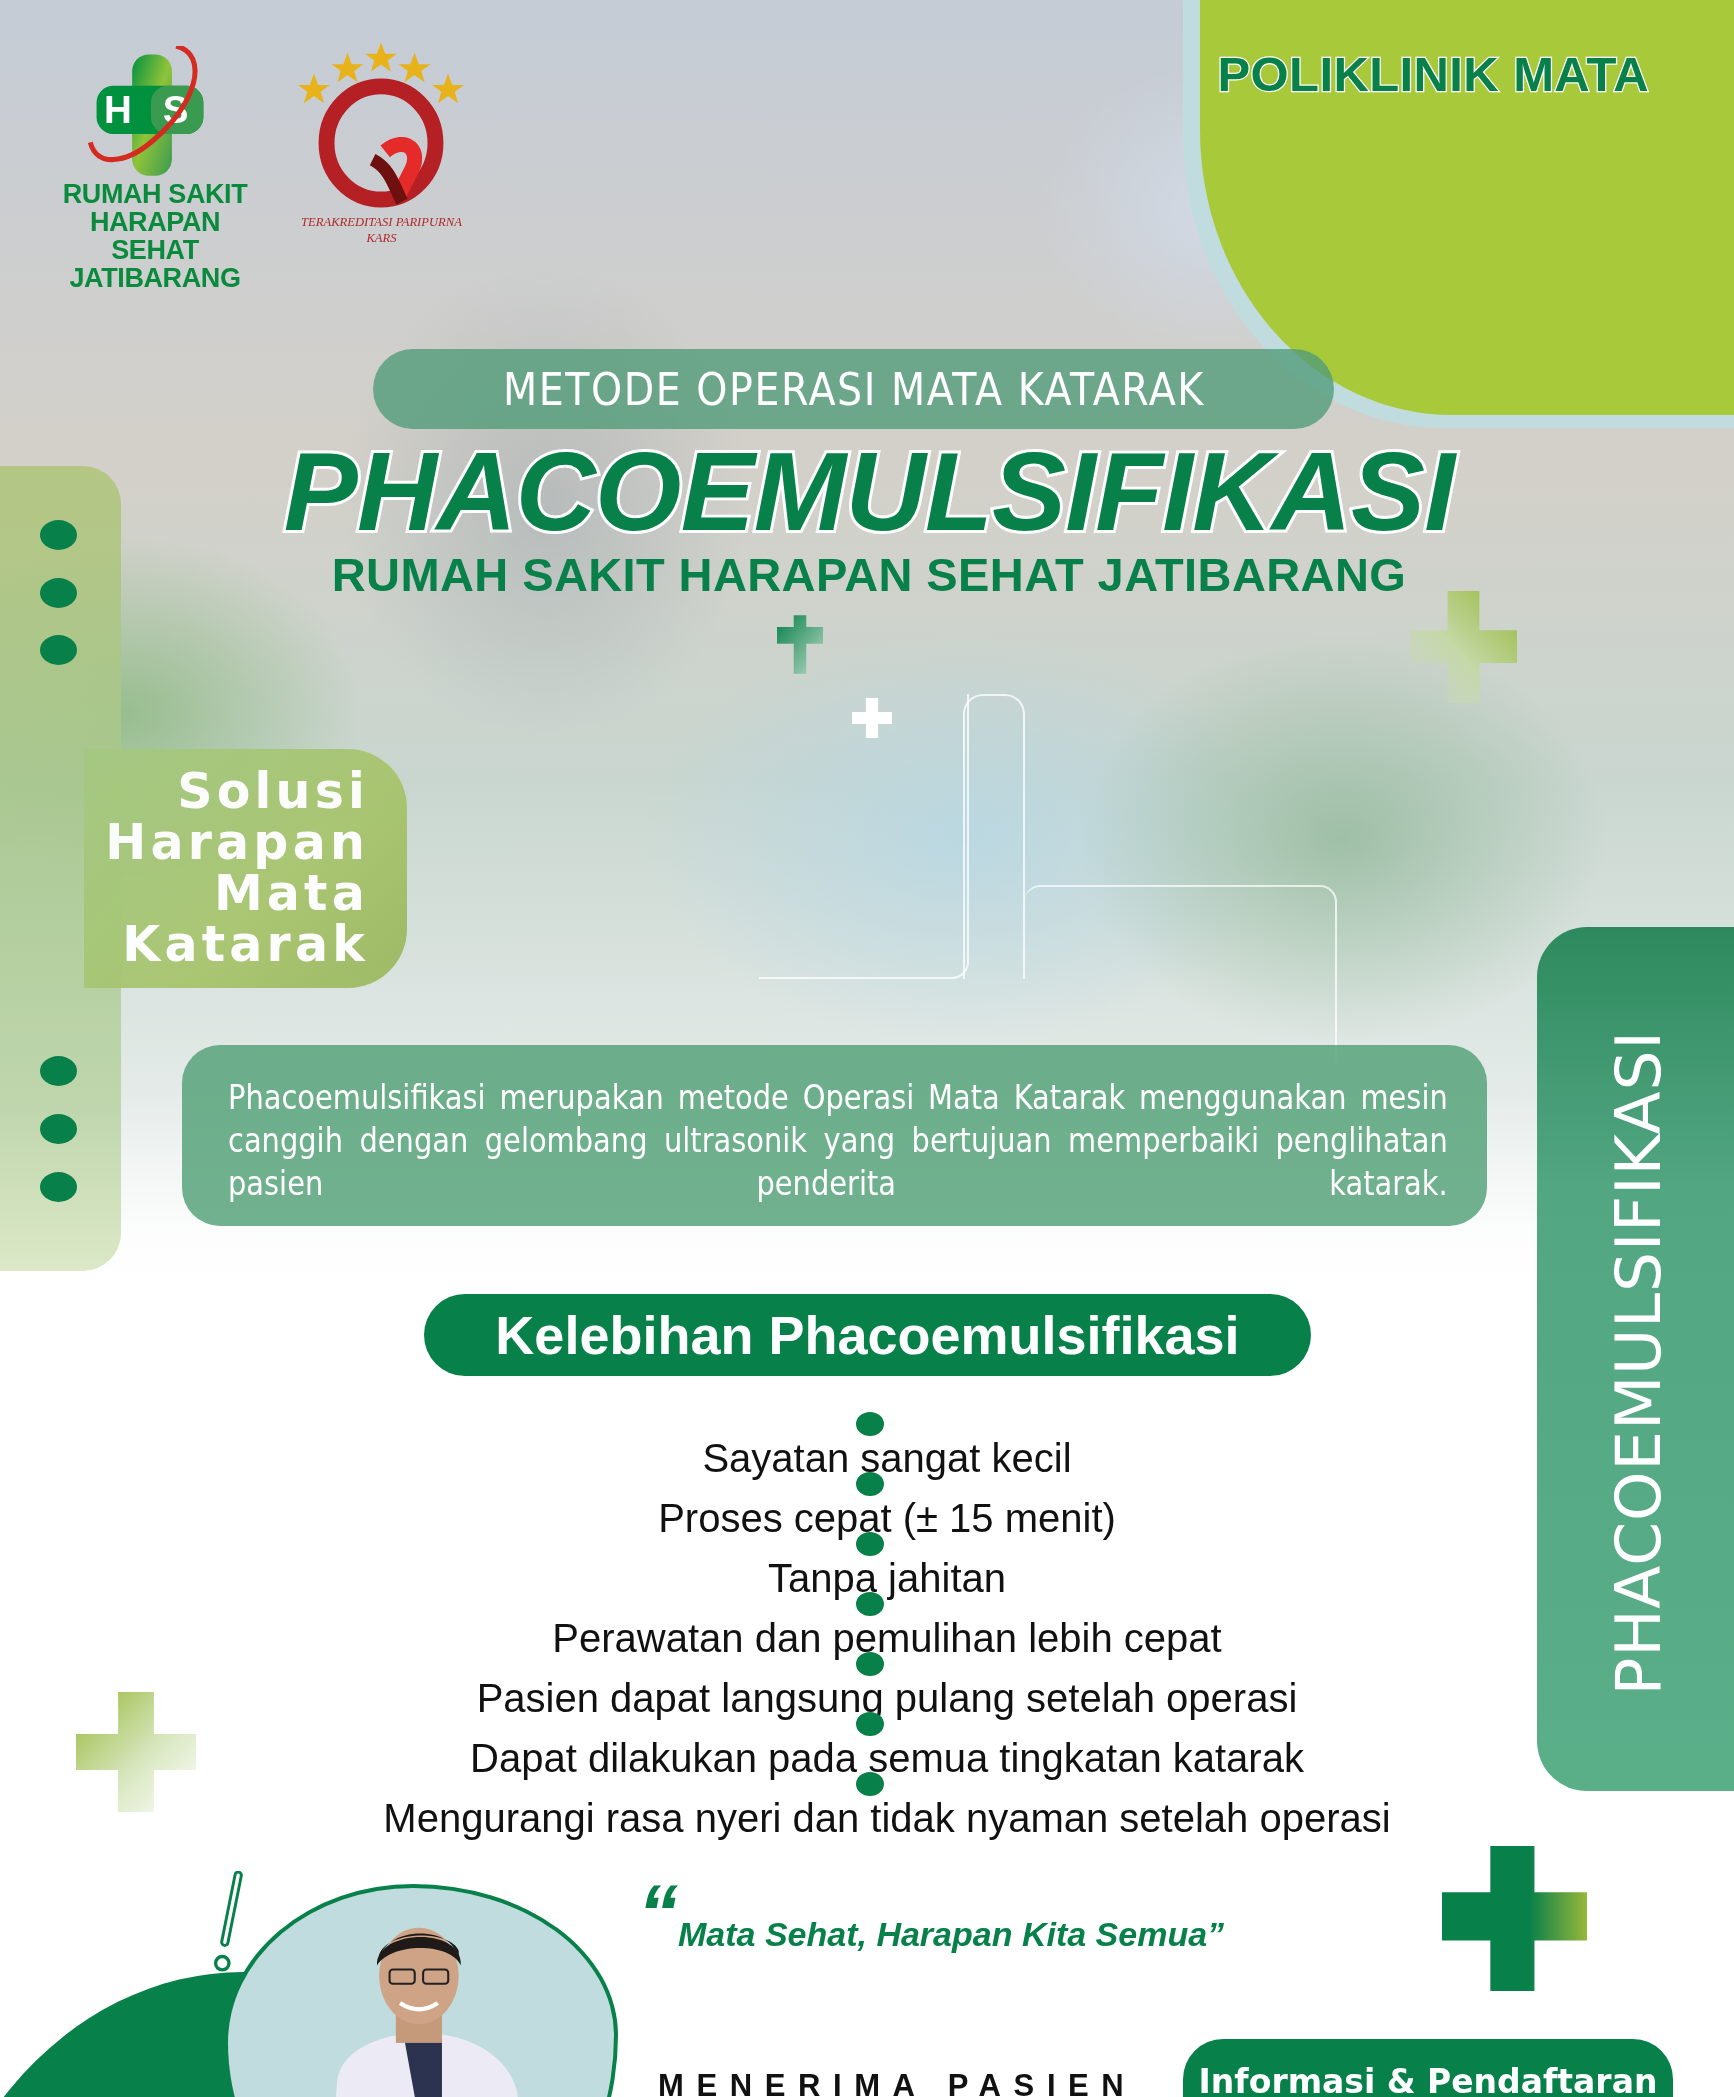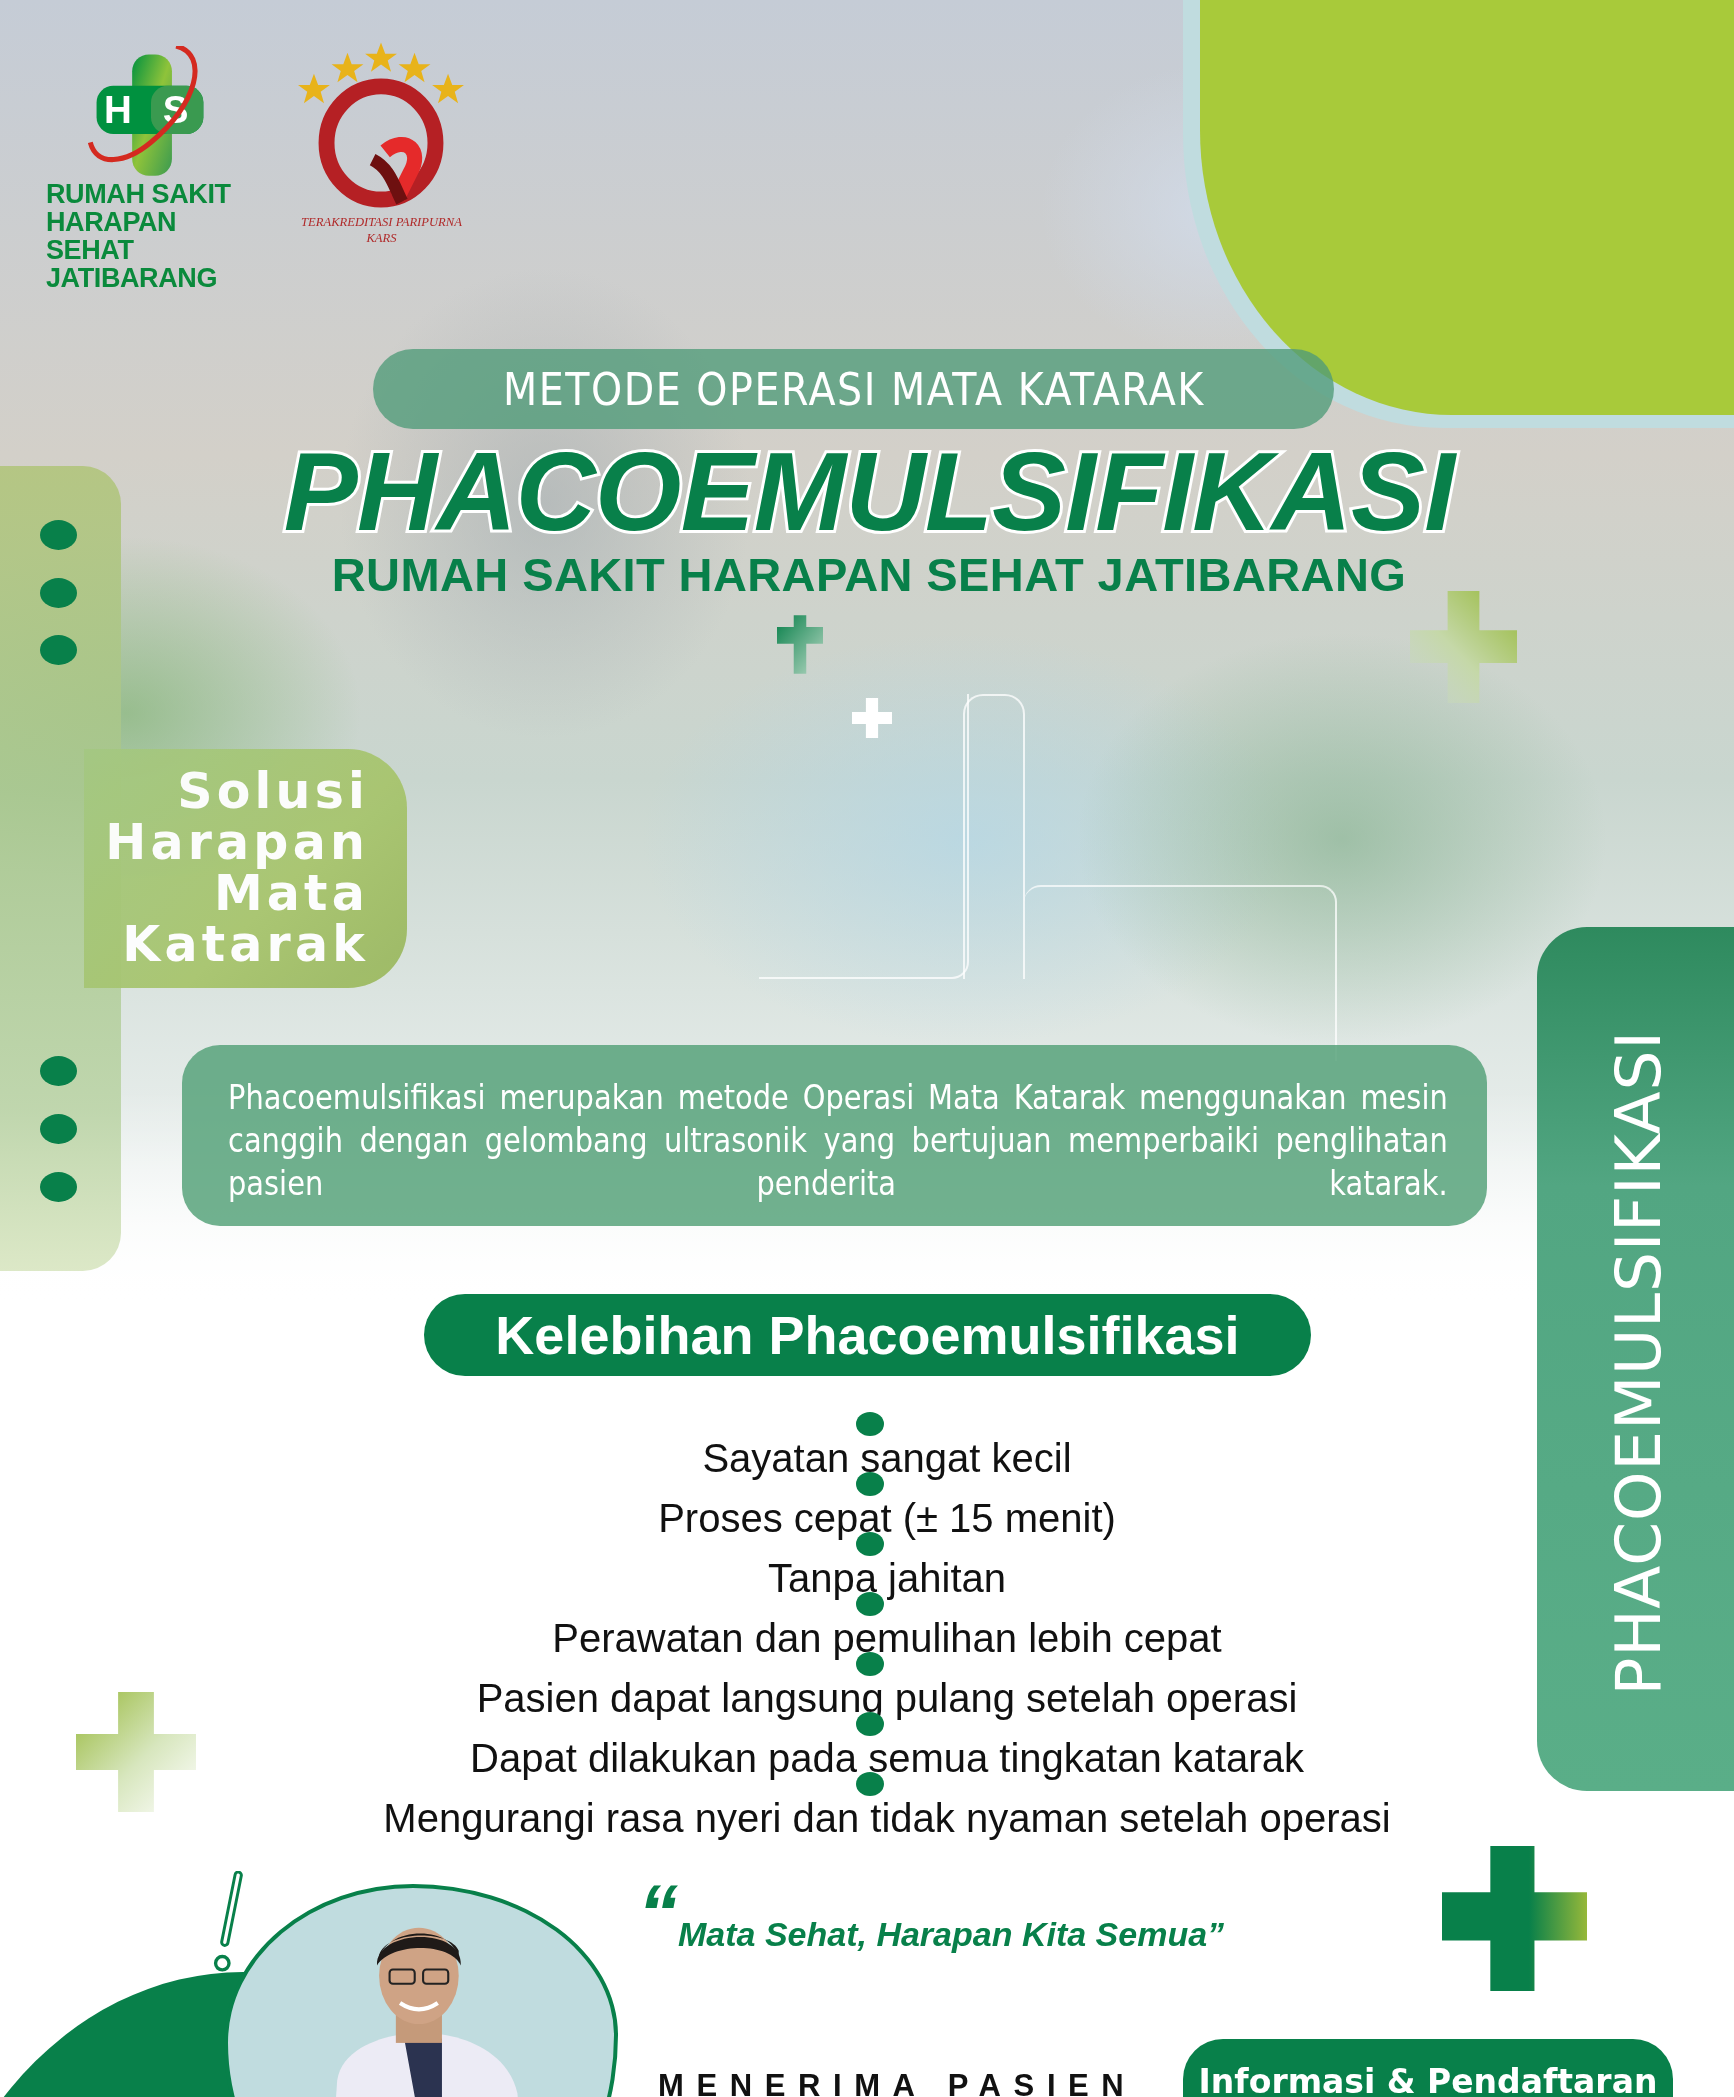--- a/index.html
+++ b/index.html
@@ -30,21 +30,21 @@
     background: #c0dcdf; border-radius: 0 0 0 260px / 0 0 0 294px;
   }
   .tr-blob {
     position: absolute; left: 1200px; top: -84px; width: 587px; height: 499px;
     background: #a8ca3a; border-radius: 0 0 0 252px / 0 0 0 285px;
   }
 
   .logo-rs { position: absolute; left: 46px; top: 46px; width: 218px; height: 218px; }
   .logo-rs-mark { position: absolute; left: 42px; top: 0; width: 126px; height: 134px; }
   .logo-rs-text {
-    position: absolute; left: 0; top: 134px; width: 218px; text-align: left;
+    position: absolute; left: 0; top: 134px; width: 218px; text-align: center;
     color: #0a8a3c; font-weight: 700; font-size: 27px; line-height: 28px;
     font-family: "Liberation Sans", sans-serif; letter-spacing: -0.4px;
   }
   .logo-kars { position: absolute; left: 289px; top: 34px; width: 185px; height: 235px; font-style: italic; }
   .logo-kars-mark { position: absolute; left: 8.4px; top: 0; width: 168px; height: 176px; }
   .logo-kars-text {
     position: absolute; left: 0; top: 180px; width: 185px; text-align: center;
     color: #b02a2a; font-family: "Liberation Serif", serif; font-size: 12.6px; line-height: 16px;
   }
 
@@ -230,20 +230,21 @@
       <ellipse cx="200" cy="260" rx="130" ry="135" fill="none" stroke="#b52024" stroke-width="38"></ellipse>
       <path d="M210 280 C 260 240, 300 280, 270 330 L 240 390" fill="none" stroke="#e52a2a" stroke-width="36"></path>
       <path d="M180 300 C 220 320, 230 360, 250 400" fill="none" stroke="#6e1010" stroke-width="30"></path>
     </svg>
     <div class="logo-kars-text">
       <div>TERAKREDITASI PARIPURNA</div>
       <div>KARS</div>
     </div>
   </div>
 
+  <div class="poliklinik">POLIKLINIK MATA</div>
 
   <div class="metode-pill">
     <span>METODE OPERASI MATA KATARAK</span>
   </div>
   <div class="main-title">PHACOEMULSIFIKASI</div>
   <div class="subtitle">RUMAH SAKIT HARAPAN SEHAT JATIBARANG</div>
 
   <svg class="plus" style="left:777px; top:615px; width:46px; height:59px;" viewBox="0 0 110 140">
     <defs>
         <linearGradient id="gp1" x1="0" y1="0" x2="1" y2="1">

